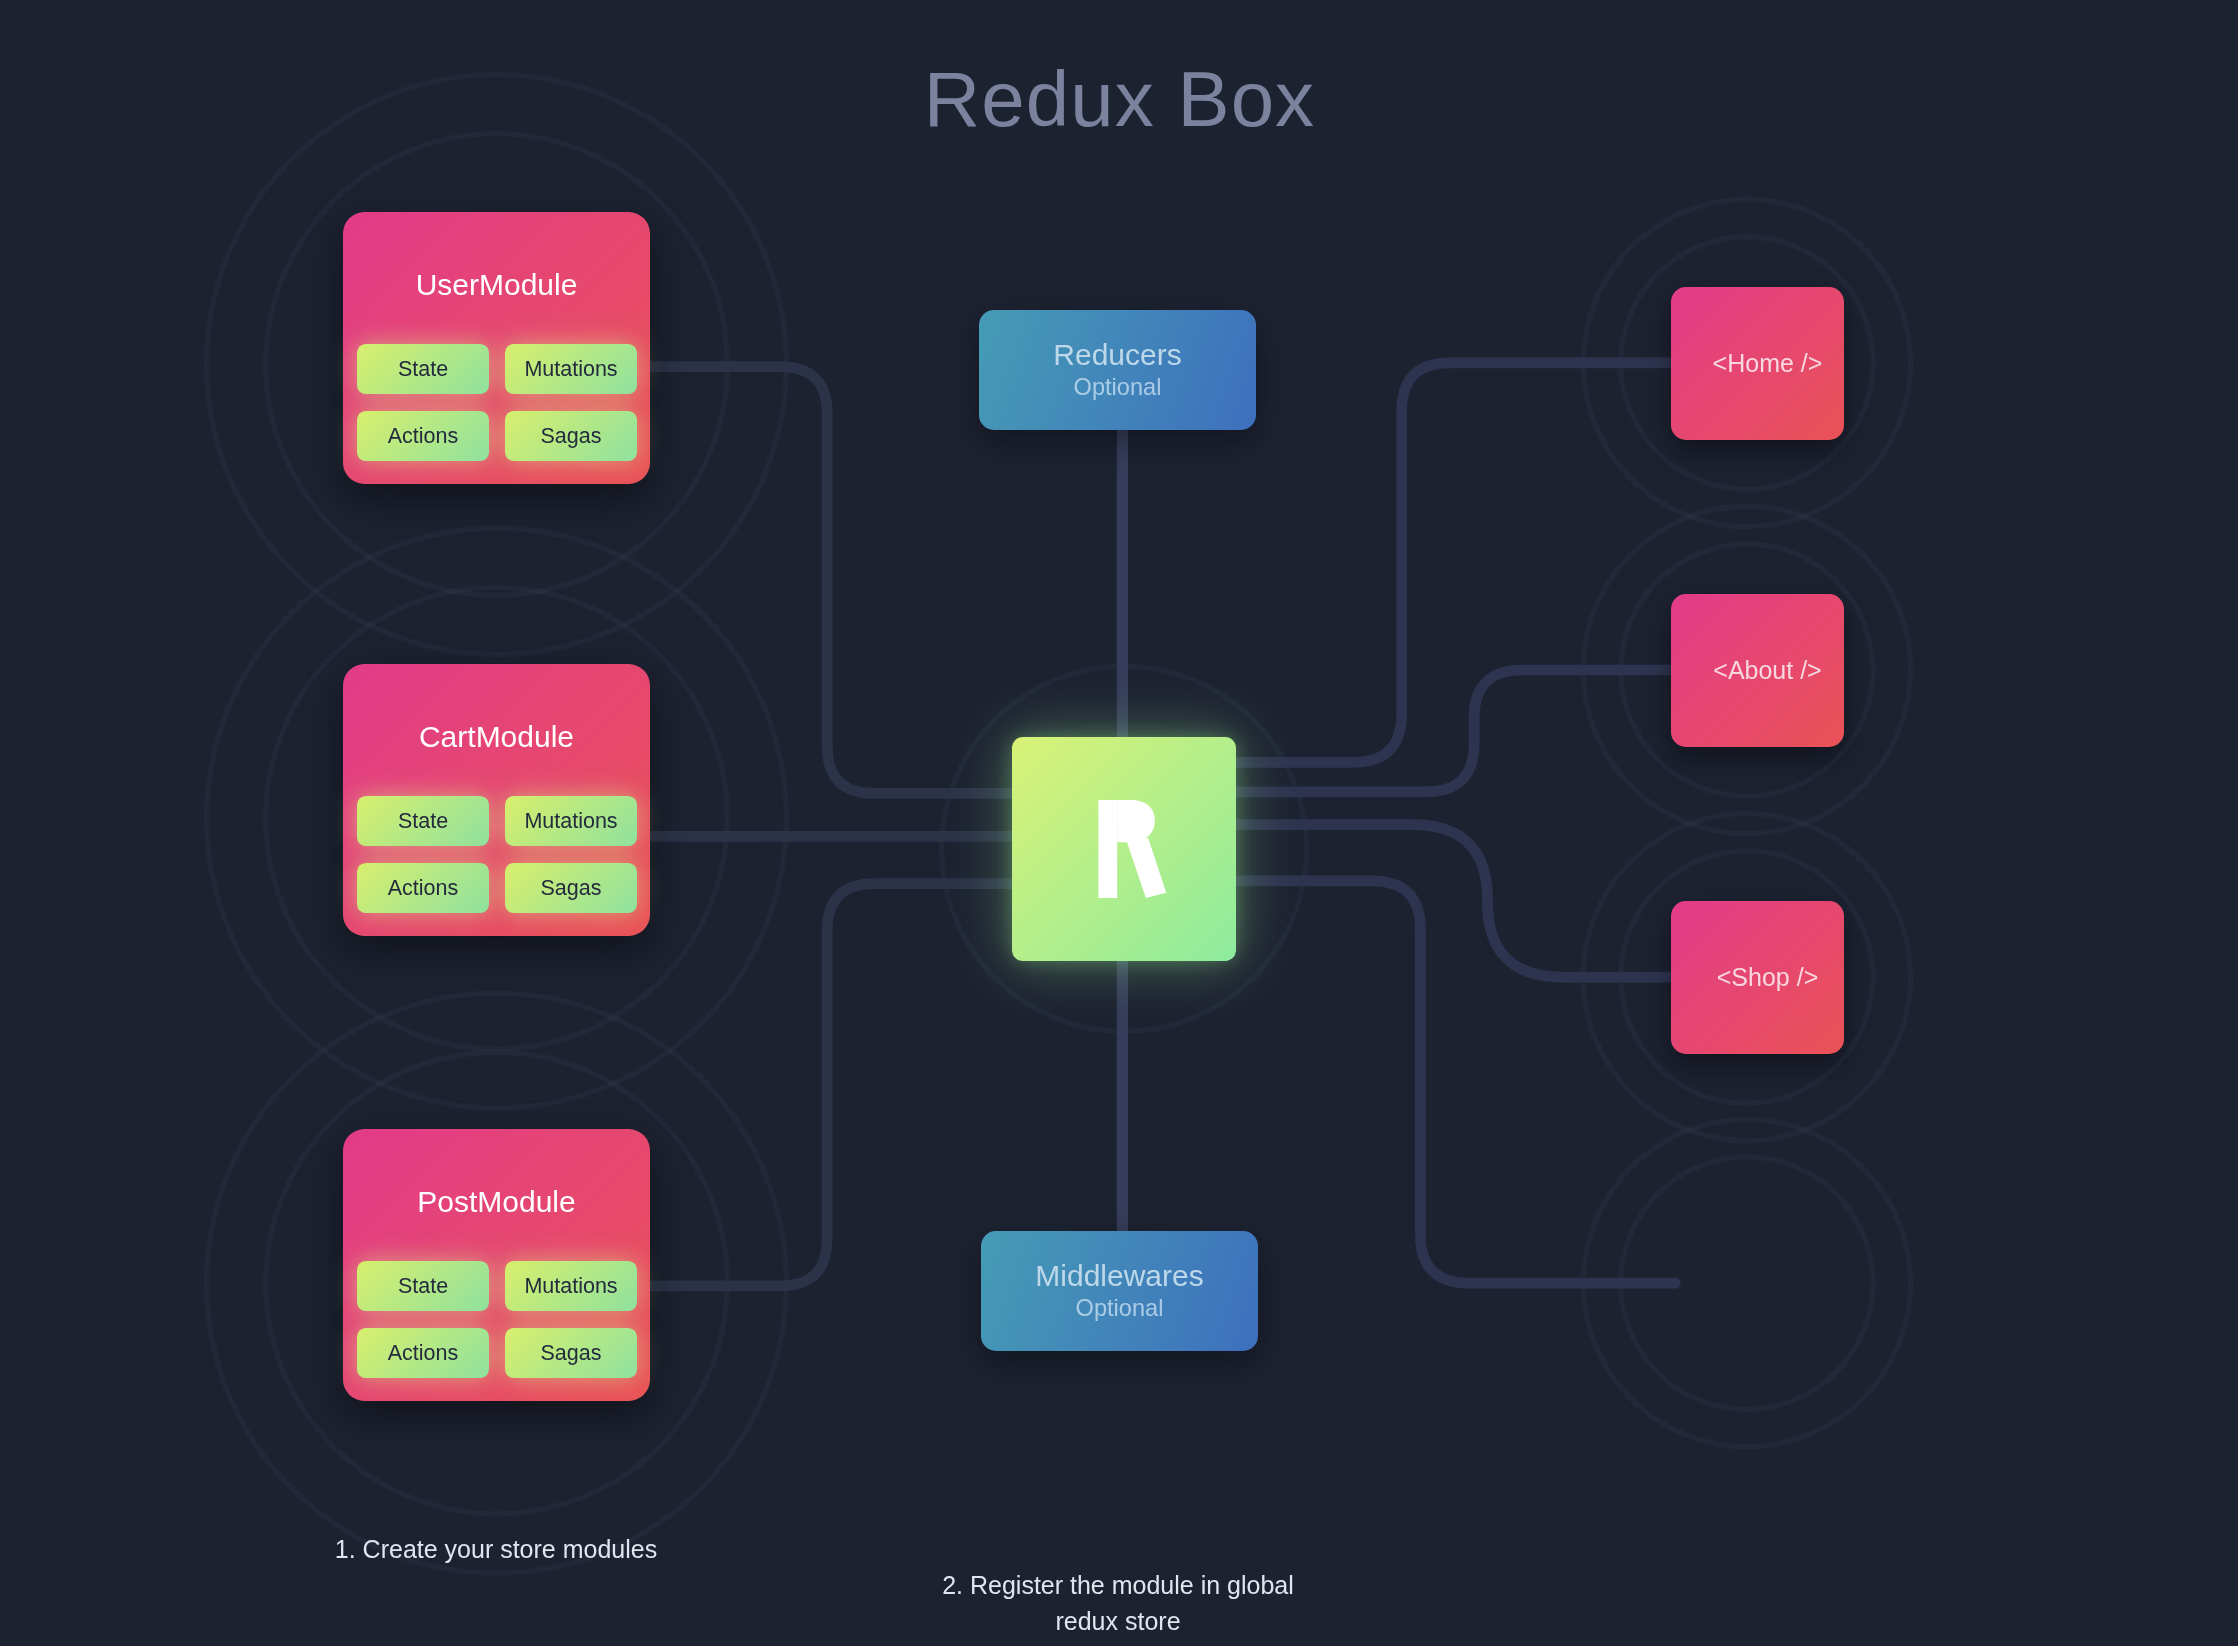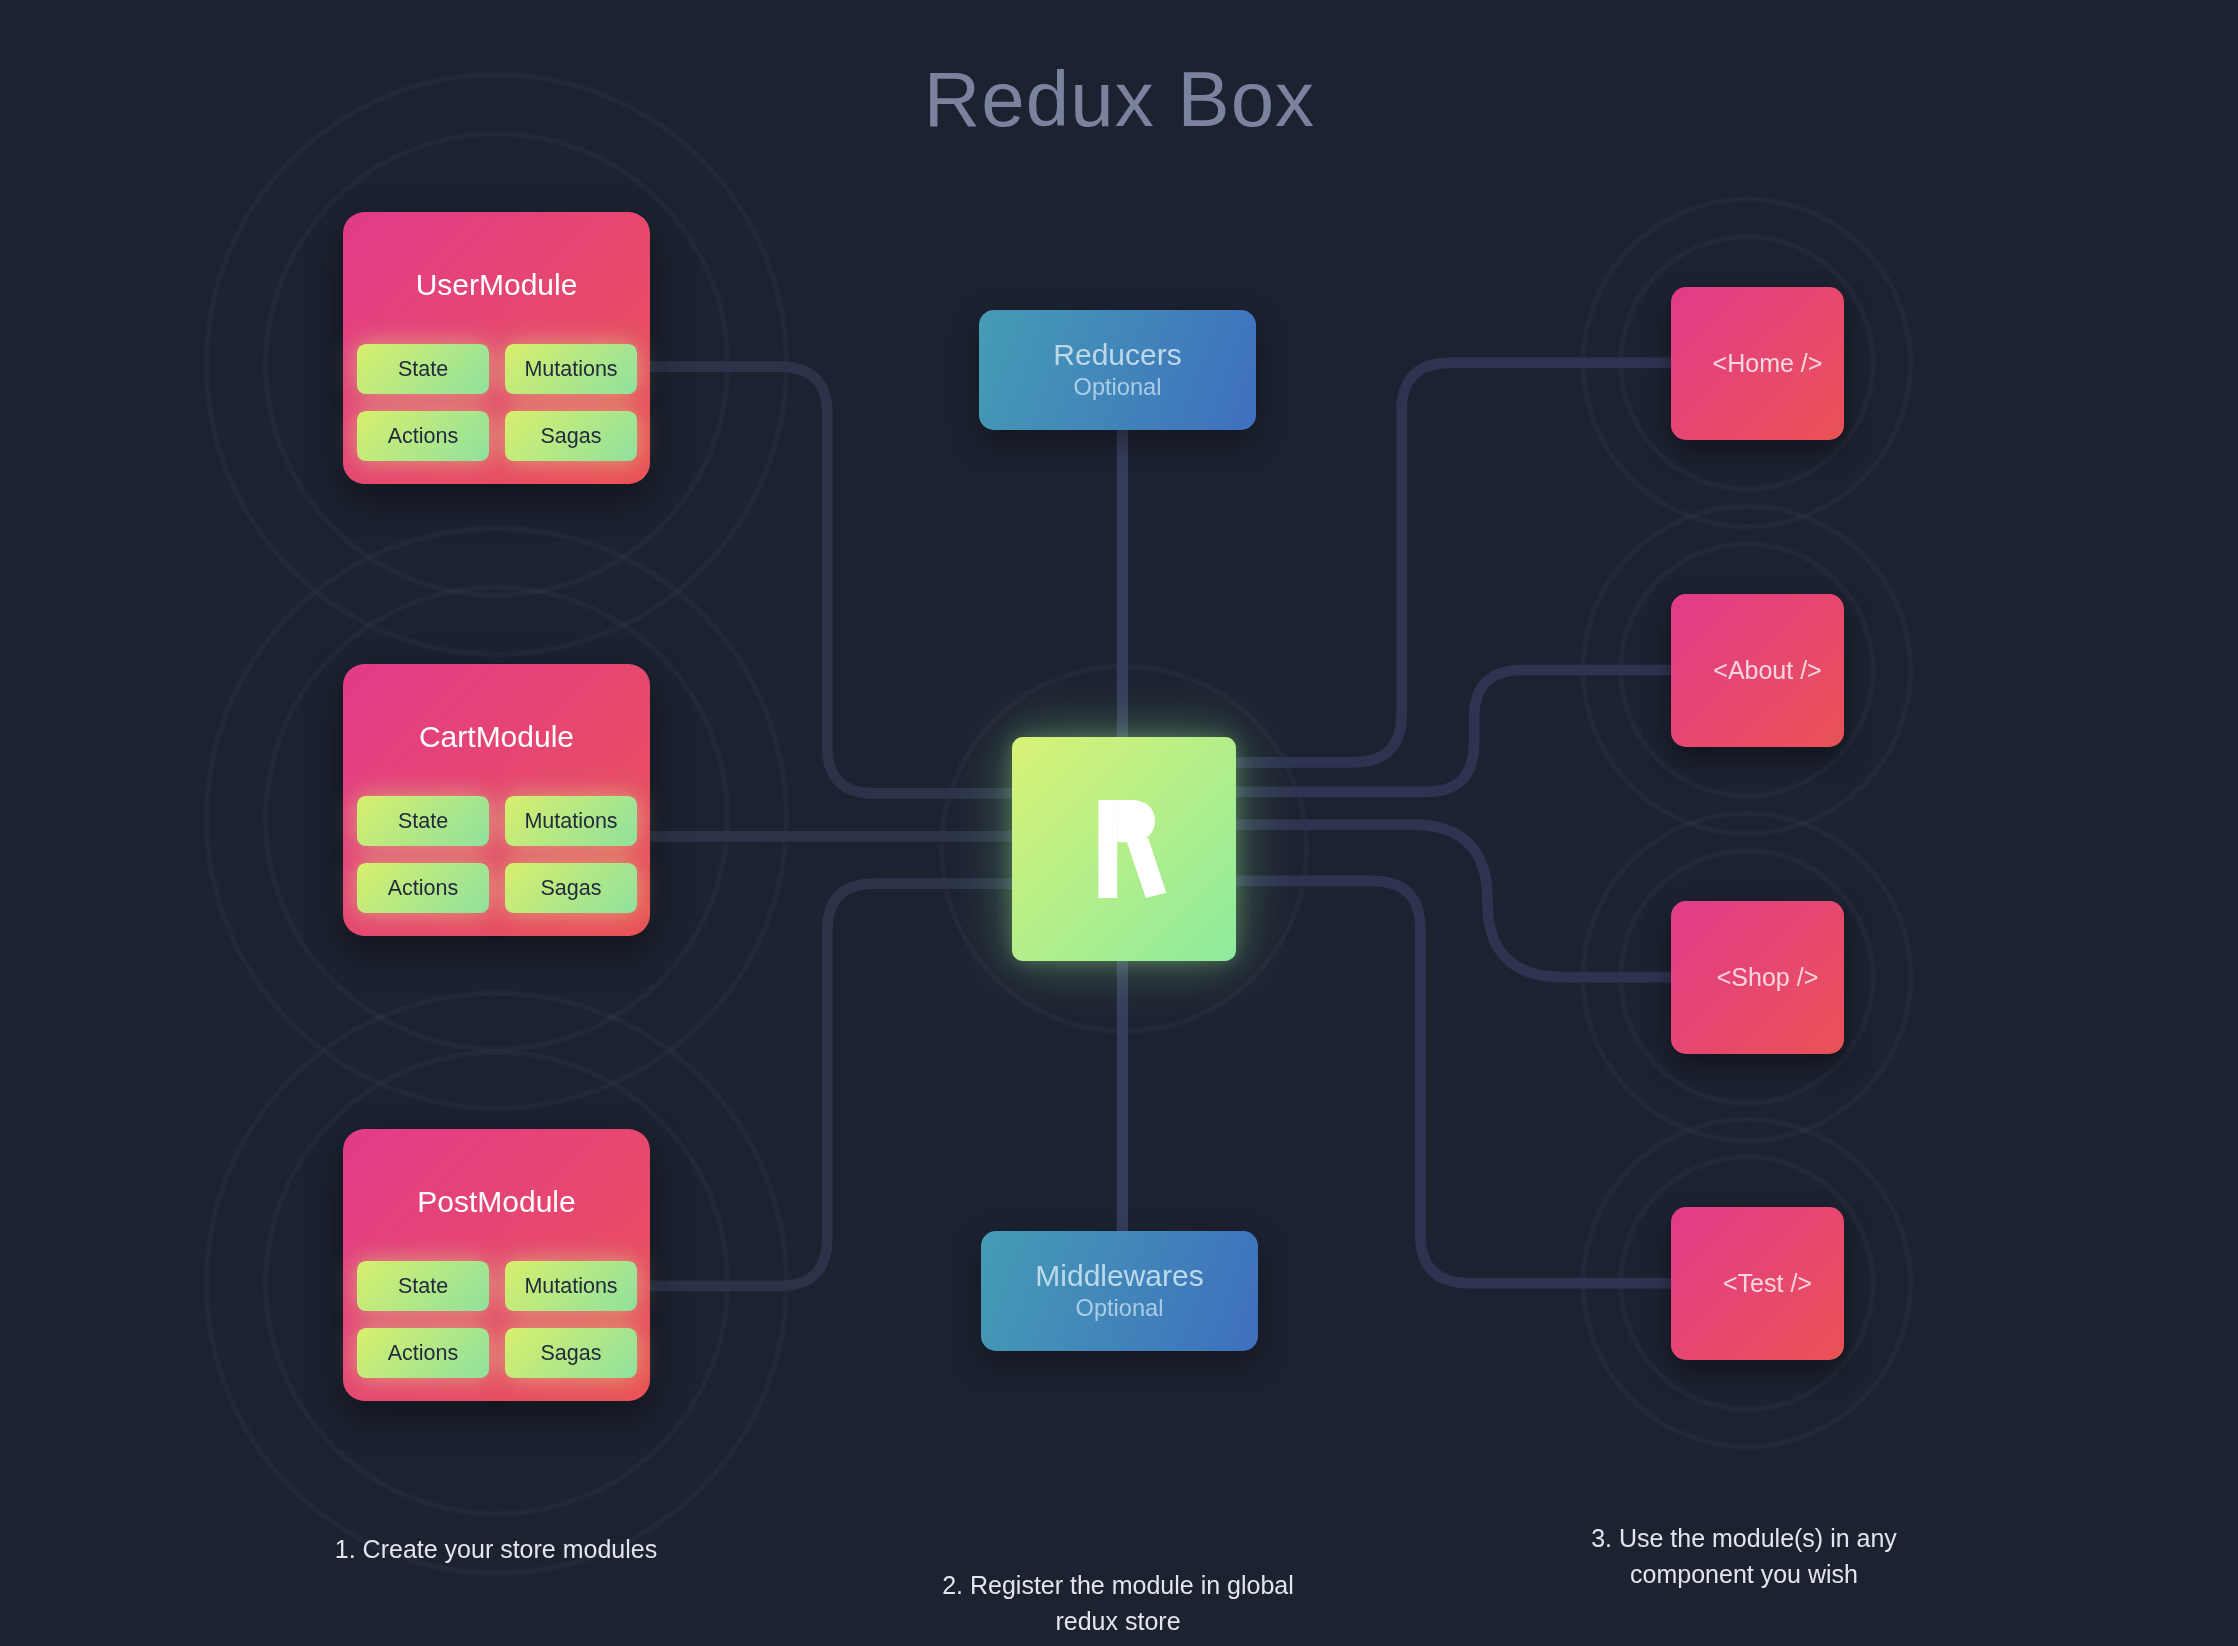--- a/index.html
+++ b/index.html
@@ -170,22 +170,18 @@
 
   <div class="component" style="top:287px;">
     <span>&lt;Home /&gt;</span>
   </div>
   <div class="component" style="top:594px;">
     <span>&lt;About /&gt;</span>
   </div>
   <div class="component" style="top:901px;">
     <span>&lt;Shop /&gt;</span>
   </div>
-  <div class="component" style="top:1207px;">
-    <span>&lt;Test /&gt;</span>
-  </div>
 
   <div class="caption" style="left:281px;top:1531px;width:430px;">1. Create your store modules</div>
   <div class="caption" style="left:941px;margin-top:47px;">2. Register the module in global redux store</div>
-  <div class="caption" style="left:1567px;">3. Use the module(s) in any component you wish</div>
 
 </div>
 
 
 </body></html>

